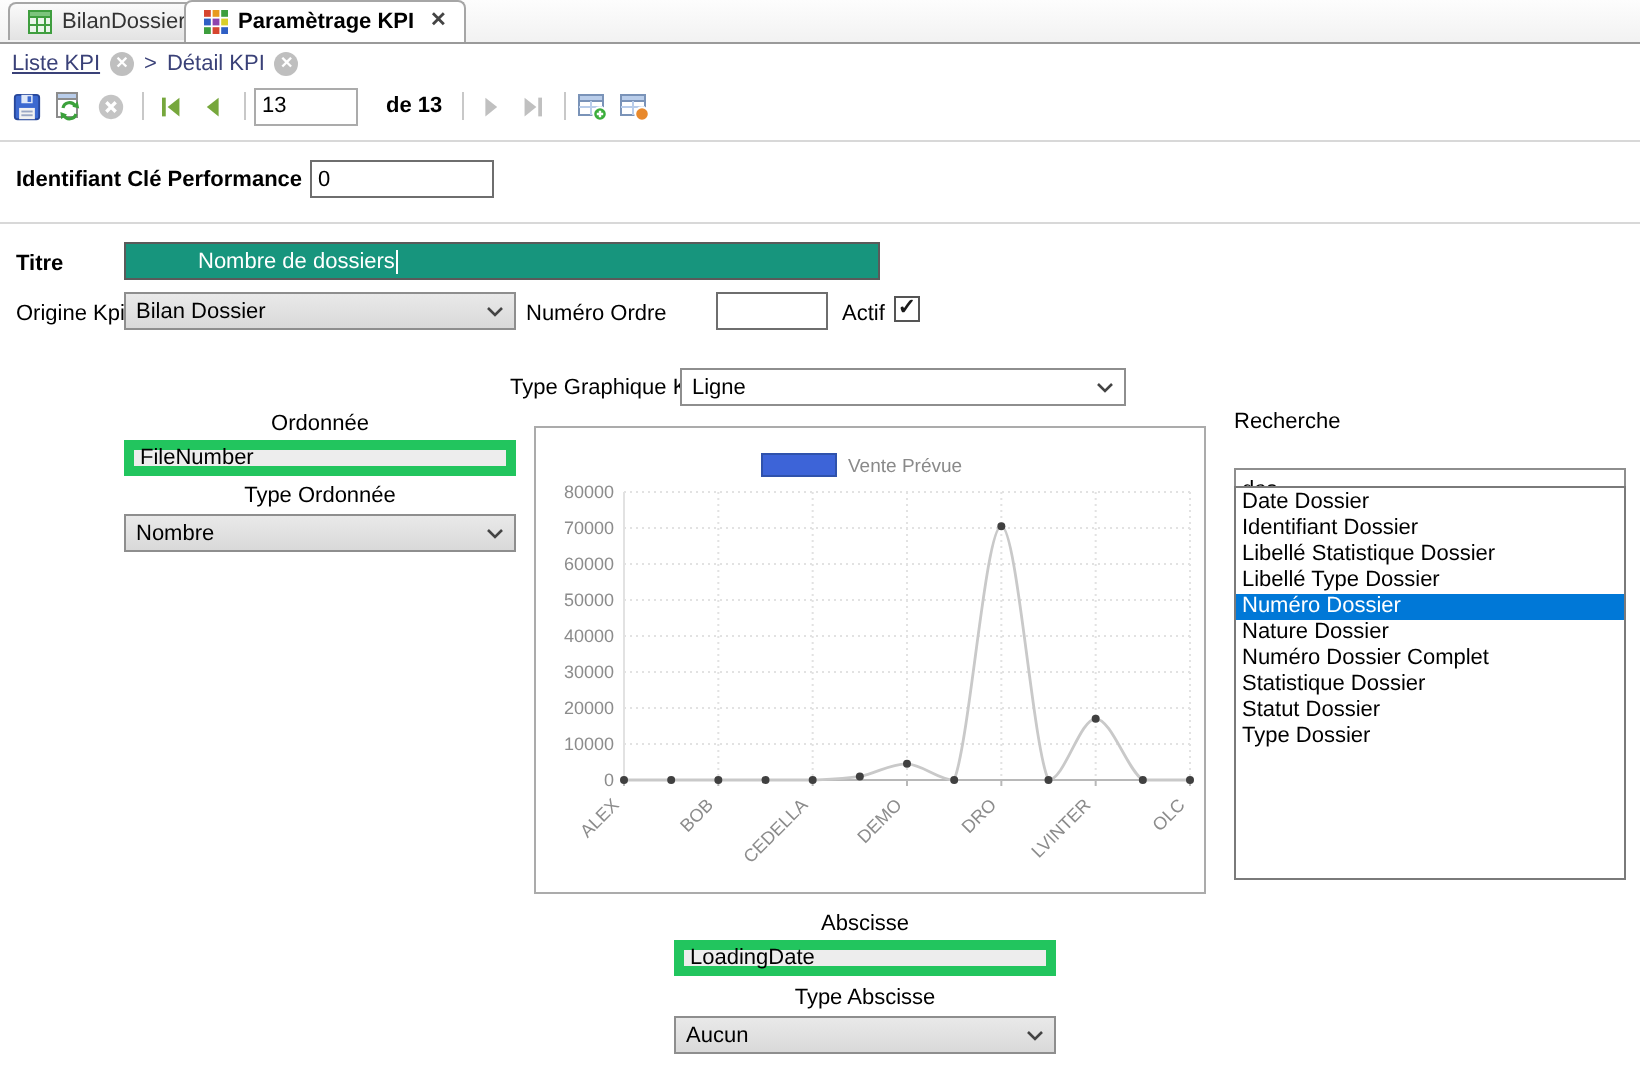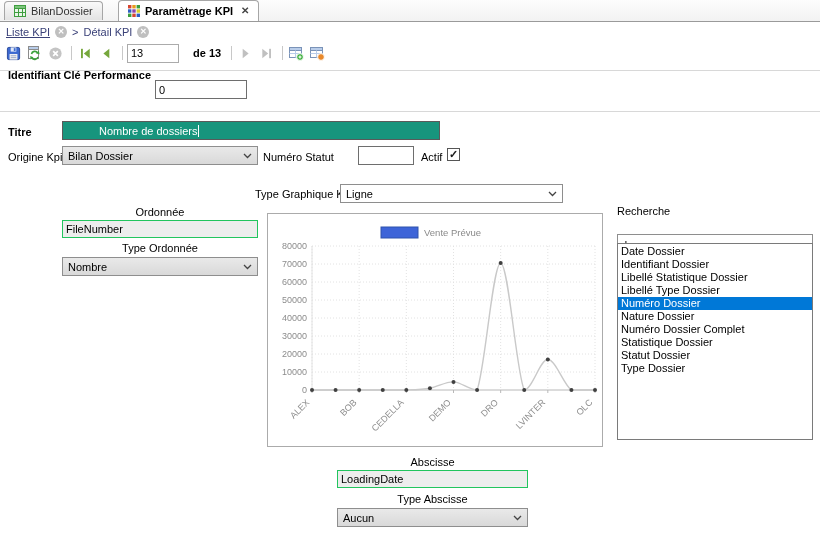--- a/index.html
+++ b/index.html
@@ -27,21 +27,21 @@
   .rec-label{margin:0 6px 0 14px;font-weight:bold;}
 
   
   .hrule{position:absolute;left:0;width:820px;height:1px;background:#d8d8d8;}
 
   
   .lbl{position:absolute;font-size:11px;white-space:nowrap;}
   .lbl-b{font-weight:bold;}
   .lbl-c{text-align:center;}
   .tbox{position:absolute;box-sizing:border-box;border:1px solid #6e6e6e;background:#fff;font-size:11px;padding:1px 3px;display:flex;align-items:center;}
-  .tbox-gray{border:1px solid #22c55e;background:#ededed;}
+  .tbox-gray{border:5px solid #22c55e;background:#ededed;}
   .combo{position:absolute;box-sizing:border-box;border:1px solid #8e8e8e;display:flex;align-items:center;justify-content:space-between;padding:0 5px;font-size:11px;}
   .combo-gray{background:linear-gradient(#e9e9e9,#d9d9d9);}
   .combo-white{background:#fff;}
   .chev{width:9px;height:6px;flex:none;}
   .titre-input{position:absolute;box-sizing:border-box;border:1px solid #5a5a5a;background:#17957d;color:#fff;display:flex;align-items:center;padding:0 4px;font-size:11px;}
   .titre-caret{border-right:1px solid #fff;padding-right:1px;margin-left:32px;}
   .checkbox{position:absolute;width:13px;height:13px;box-sizing:border-box;border:1px solid #555;background:#fff;font-size:11px;font-weight:bold;line-height:11px;text-align:center;color:#1a1a1a;}
 
   
   .chart{position:absolute;left:267px;top:213px;width:336px;height:234px;border:1px solid #ababab;background:#fff;box-sizing:border-box;}
@@ -59,21 +59,21 @@
     <div class="tab inactive" style="left:4px;">
       <svg class="tab-icon" width="12" height="12" viewBox="0 0 12 12">
         <rect x="0.5" y="0.5" width="11" height="11" fill="#eaf6ea" stroke="#3f9e3f"></rect>
         <rect x="0.5" y="0.5" width="11" height="3" fill="#7cc47c" stroke="#3f9e3f"></rect>
         <line x1="4.5" y1="3.5" x2="4.5" y2="11.5" stroke="#3f9e3f"></line>
         <line x1="8.5" y1="3.5" x2="8.5" y2="11.5" stroke="#3f9e3f"></line>
         <line x1="0.5" y1="7.5" x2="11.5" y2="7.5" stroke="#3f9e3f"></line>
       </svg>
       <span>BilanDossier</span>
     </div>
-    <div class="tab active" style="left:118px;">
+    <div class="tab active" style="left:92px;">
       <svg class="tab-icon" width="12" height="12" viewBox="0 0 12 12">
         <rect x="0" y="0" width="3.4" height="3.4" fill="#d6452f"></rect>
           <rect x="4.3" y="0" width="3.4" height="3.4" fill="#e89a1e"></rect>
           <rect x="8.6" y="0" width="3.4" height="3.4" fill="#3d9e3d"></rect>
         <rect x="0" y="4.3" width="3.4" height="3.4" fill="#2f5fc4"></rect>
           <rect x="4.3" y="4.3" width="3.4" height="3.4" fill="#8e44ad"></rect>
           <rect x="8.6" y="4.3" width="3.4" height="3.4" fill="#d9cf2a"></rect>
         <rect x="0" y="8.6" width="3.4" height="3.4" fill="#3d9e3d"></rect>
           <rect x="4.3" y="8.6" width="3.4" height="3.4" fill="#d6452f"></rect>
           <rect x="8.6" y="8.6" width="3.4" height="3.4" fill="#2f5fc4"></rect>
@@ -162,40 +162,40 @@
         <rect x="1.5" y="2.5" width="12" height="3" fill="#b9cdea" stroke="#7a93b8"></rect>
         <line x1="1.5" y1="8.5" x2="13.5" y2="8.5" stroke="#b9cdea"></line>
         <line x1="7.5" y1="5.5" x2="7.5" y2="12.5" stroke="#b9cdea"></line>
         <circle cx="12" cy="12" r="3.4" fill="#e8892c" stroke="#fff"></circle>
       </svg>
     </span>
   </div>
 
   <div class="hrule" style="top:70px;"></div>
 
-  <div class="lbl lbl-b" style="left:8px;top:69px;">Identifiant Clé Performance</div>
+  <div class="lbl lbl-b" style="left:8px;top:84px;">Identifiant Clé Performance</div>
   <div class="tbox" style="left:155px;top:80px;width:92px;height:19px;">
       <span>0</span>
     </div>
 
   <div class="hrule" style="top:111px;"></div>
 
   <div class="lbl lbl-b" style="left:8px;top:126px;">Titre</div>
   <div class="titre-input" style="left:62px;top:121px;width:378px;height:19px;">
     <span class="titre-caret">Nombre de dossiers</span>
   </div>
 
   <div class="lbl" style="left:8px;top:151px;">Origine Kpi</div>
   <div class="combo combo-gray" style="left:62px;top:146px;width:196px;height:19px;">
     <span>Bilan Dossier</span>
     <svg class="chev" viewBox="0 0 9 6">
         <polyline points="1,1 4.5,4.5 8,1" fill="none" stroke="#444" stroke-width="1.3"></polyline>
       </svg>
   </div>
-  <div class="lbl" style="left:263px;top:151px;">Numéro Statut</div>
+  <div class="lbl" style="left:263px;top:151px;">Numéro Ordre</div>
   <div class="tbox" style="left:358px;top:146px;width:56px;height:19px;">
       <span></span>
     </div>
   <div class="lbl" style="left:421px;top:151px;">Actif</div>
   <div class="checkbox" style="left:447px;top:148px;">✓</div>
 
   <div class="lbl" style="left:255px;top:188px;">Type Graphique Kpi</div>
   <div class="combo combo-white" style="left:340px;top:184px;width:223px;height:19px;">
     <span>Ligne</span>
     <svg class="chev" viewBox="0 0 9 6">

